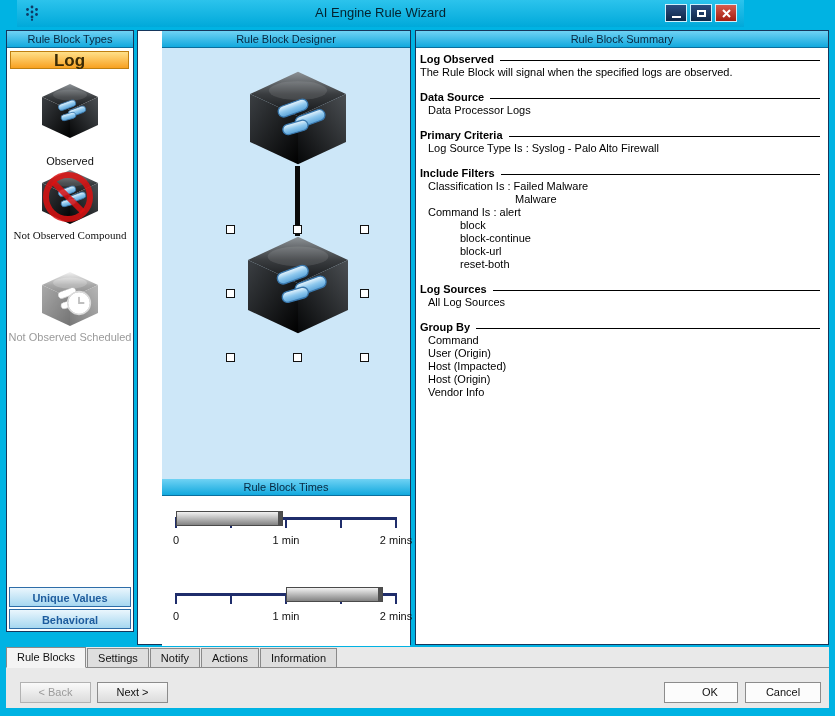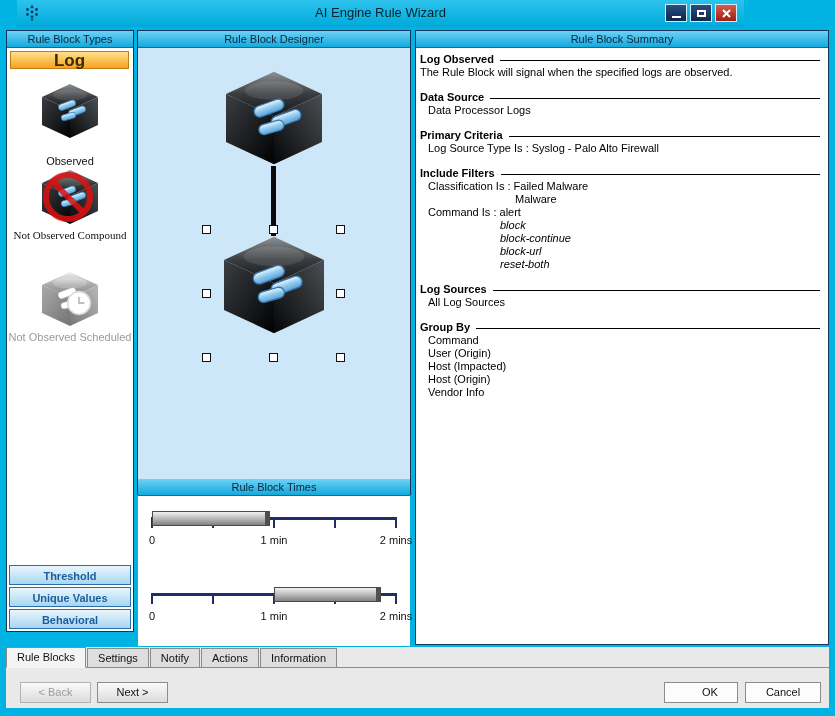--- a/index.html
+++ b/index.html
@@ -29,42 +29,42 @@
   .type-icon{position:absolute;left:32px;width:62px;height:56px;}
   .type-label{position:absolute;left:0;width:126px;text-align:center;font-size:11px;color:#111;line-height:12px;}
   .disabledwrap{filter:grayscale(1) brightness(1.6) opacity(.55);}
   .nosym{position:absolute;left:0;top:0;}
   .clocksym{position:absolute;left:26px;top:18px;}
   .cat-btn{position:absolute;left:2px;width:122px;height:20px;line-height:20px;text-align:center;font-size:11px;
            font-weight:bold;color:#1d5c9e;background:linear-gradient(#eaf6fd,#a6d7f0);
            border:1px solid #2d6da8;box-sizing:border-box;cursor:default;}
 
   
-  .mid{left:137px;top:30px;width:274px;height:465px;background:#fff;}
+  .mid{left:137px;top:30px;width:274px;height:615px;background:#fff;padding-left:24px;}
   .canvas{position:relative;width:100%;height:431px;background:#cde7f8;overflow:hidden;}
   .stem{position:absolute;left:133px;top:118px;width:5px;height:70px;background:#0a0a0a;}
   .handle{position:absolute;width:9px;height:9px;background:#fff;border:1px solid #111;box-sizing:border-box;}
   .times-body{position:relative;width:100%;height:150px;background:#fff;}
   .slider{position:absolute;left:14px;right:14px;height:44px;}
   .s1{top:14px;} .s2{top:90px;}
   .track{position:absolute;left:0;right:0;top:7px;height:3px;background:#1f2d6b;}
   .tick{position:absolute;top:7px;width:2px;height:11px;background:#1f2d6b;transform:translateX(-1px);}
   .rangebar{position:absolute;top:1px;height:15px;background:linear-gradient(#f2f2f2,#828282);
             border:1px solid #4a4a4a;box-sizing:border-box;}
   .thumb{position:absolute;right:0;top:0;bottom:0;width:4px;background:#4f4f4f;}
   .slbl{position:absolute;top:24px;font-size:11px;color:#111;transform:translateX(-50%);white-space:nowrap;}
 
   
   .right{left:415px;top:30px;width:414px;height:615px;}
   .summary{padding:5px 6px 0 0;}
   .sec{margin-bottom:12px;}
   .sec-title{display:flex;align-items:center;font-size:11px;font-weight:bold;color:#000;padding-left:4px;line-height:13px;}
   .sec-title .rule{flex:1;height:1px;background:#000;margin:1px 2px 0 6px;}
   .line{font-size:11px;line-height:13px;color:#000;}
-  .i0{padding-left:4px;} .i1{padding-left:12px;} .i2{padding-left:84px;font-style:italic;} .i3{padding-left:99px;}
+  .i0{padding-left:4px;} .i1{padding-left:12px;} .i2{padding-left:44px;} .i3{padding-left:99px;}
 
   
   .bottom{position:absolute;left:6px;top:647px;width:823px;height:61px;background:#e9e9e9;}
   .tabs{position:absolute;left:0;top:0;right:0;height:21px;display:flex;align-items:flex-end;border-bottom:1px solid #8a8a8a;box-sizing:border-box;}
   .tab{font-size:11px;color:#111;padding:3px 10px 3px 10px;background:#dedede;border:1px solid #8a8a8a;
        border-bottom:none;margin-right:1px;height:19px;box-sizing:border-box;cursor:default;}
   .tab.active{background:#f4f4f4;height:21px;margin-bottom:-1px;border-bottom:1px solid #f4f4f4;}
   .btn{position:absolute;top:35px;height:21px;font-size:11px;text-align:center;line-height:19px;
        background:linear-gradient(#fafafa,#dcdcdc);border:1px solid #8c8c8c;box-sizing:border-box;cursor:default;}
   .btn.back{left:14px;width:71px;color:#9b9b9b;border-color:#b2b2b2;}
@@ -166,21 +166,20 @@
       <svg viewBox="0 0 120 112" width="62" height="56">
           <use href="#cube"></use>
         </svg>
       <svg class="clocksym" width="28" height="28" viewBox="0 0 30 30">
         <circle cx="15" cy="15" r="12" fill="#d8d8d8" stroke="#777" stroke-width="2"></circle>
         <path d="M15 8 V15 H21" stroke="#555" stroke-width="2" fill="none"></path>
       </svg>
     </div>
     <div class="type-label" style="top:300px;color:#9a9a9a;">Not Observed Scheduled</div>
 
-    <div class="cat-btn" style="bottom:46px;">Threshold</div>
     <div class="cat-btn" style="bottom:24px;">Unique Values</div>
     <div class="cat-btn" style="bottom:2px;">Behavioral</div>
   </div>
 
   <div class="panel mid">
     <div class="hdr">Rule Block Designer</div>
 
     <div class="canvas">
       <svg viewBox="0 0 120 112" width="108" height="96" style="position:absolute;left:82px;top:22px;">
           <use href="#cube"></use>

